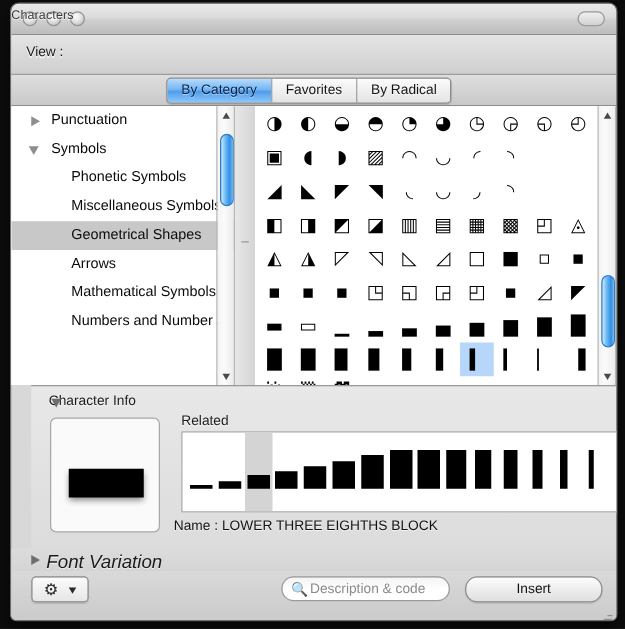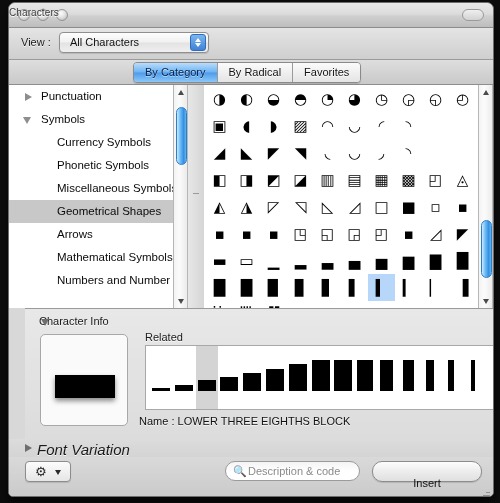--- a/index.html
+++ b/index.html
@@ -146,60 +146,55 @@
   #search{position:absolute;left:216px;top:4px;width:135px;height:20px;
           border:1px solid #9b9b9b;border-radius:10px;box-sizing:border-box;
           background:linear-gradient(to bottom,#f4f4f4,#ffffff 55%);}
   #search-icon{position:absolute;left:7px;top:3px;font-size:11px;color:#555;}
   #search-ph{position:absolute;left:22px;top:3px;font-size:11px;color:#8b8b8b;}
   #insert-btn{position:absolute;left:363px;top:4px;width:110px;height:21px;
               border:1px solid #8c8c8c;border-radius:10px;box-sizing:border-box;
               background:linear-gradient(to bottom,#fdfdfd,#ededed 50%,#e0e0e0);
               box-shadow:0 1px 1px rgba(0,0,0,.13);}
   #insert-label{position:absolute;left:0;right:0;top:3px;text-align:center;
-                font-size:11px;color:#111;margin-top:12px;}
+                font-size:11px;color:#111;}
   #resize{position:absolute;right:2px;bottom:1px;width:12px;height:12px;}
   #resize i{position:absolute;right:1px;background:#909090;height:1px;}
 </style>
 </head>
 <body>
 
 <div id="window">
 
   <div id="titlebar">
     <div class="lights">
       <div class="light"></div>
       <div class="light"></div>
       <div class="light"></div>
     </div>
     <div id="title">Characters</div>
     <div id="toolbar-toggle"></div>
   </div>
 
   <div id="viewbar">
     <div id="view-label">View :</div>
-    <div id="view-popup">
-      <div id="view-popup-text">All Characters</div>
-      <div id="view-popup-arrows"></div>
-    </div>
   </div>
 
   <div id="tabbar">
     <div id="tabs">
         <div class="tab active">By Category</div>
+        <div class="tab">Favorites</div>
         <div class="tab">By Radical</div>
-        <div class="tab">Favorites</div>
       </div>
   </div>
 
   <div id="middle">
     <div id="sidebar">
         <div class="cat top"><span class="tri closed"></span><span>Punctuation</span></div>
         <div class="cat top"><span class="tri open"></span><span>Symbols</span></div>
-        <div class="cat sub"><span>Currency Symbols</span></div>
         <div class="cat sub"><span>Phonetic Symbols</span></div>
         <div class="cat sub"><span>Miscellaneous Symbols</span></div>
         <div class="cat sub selected"><span>Geometrical Shapes</span></div>
         <div class="cat sub"><span>Arrows</span></div>
         <div class="cat sub"><span>Mathematical Symbols</span></div>
         <div class="cat sub"><span>Numbers and Number Syr</span></div>
       </div>
 
     <div class="sbar" id="sb-left" style="left:164px;">
       <div class="sarrow up" style="top:0;">

